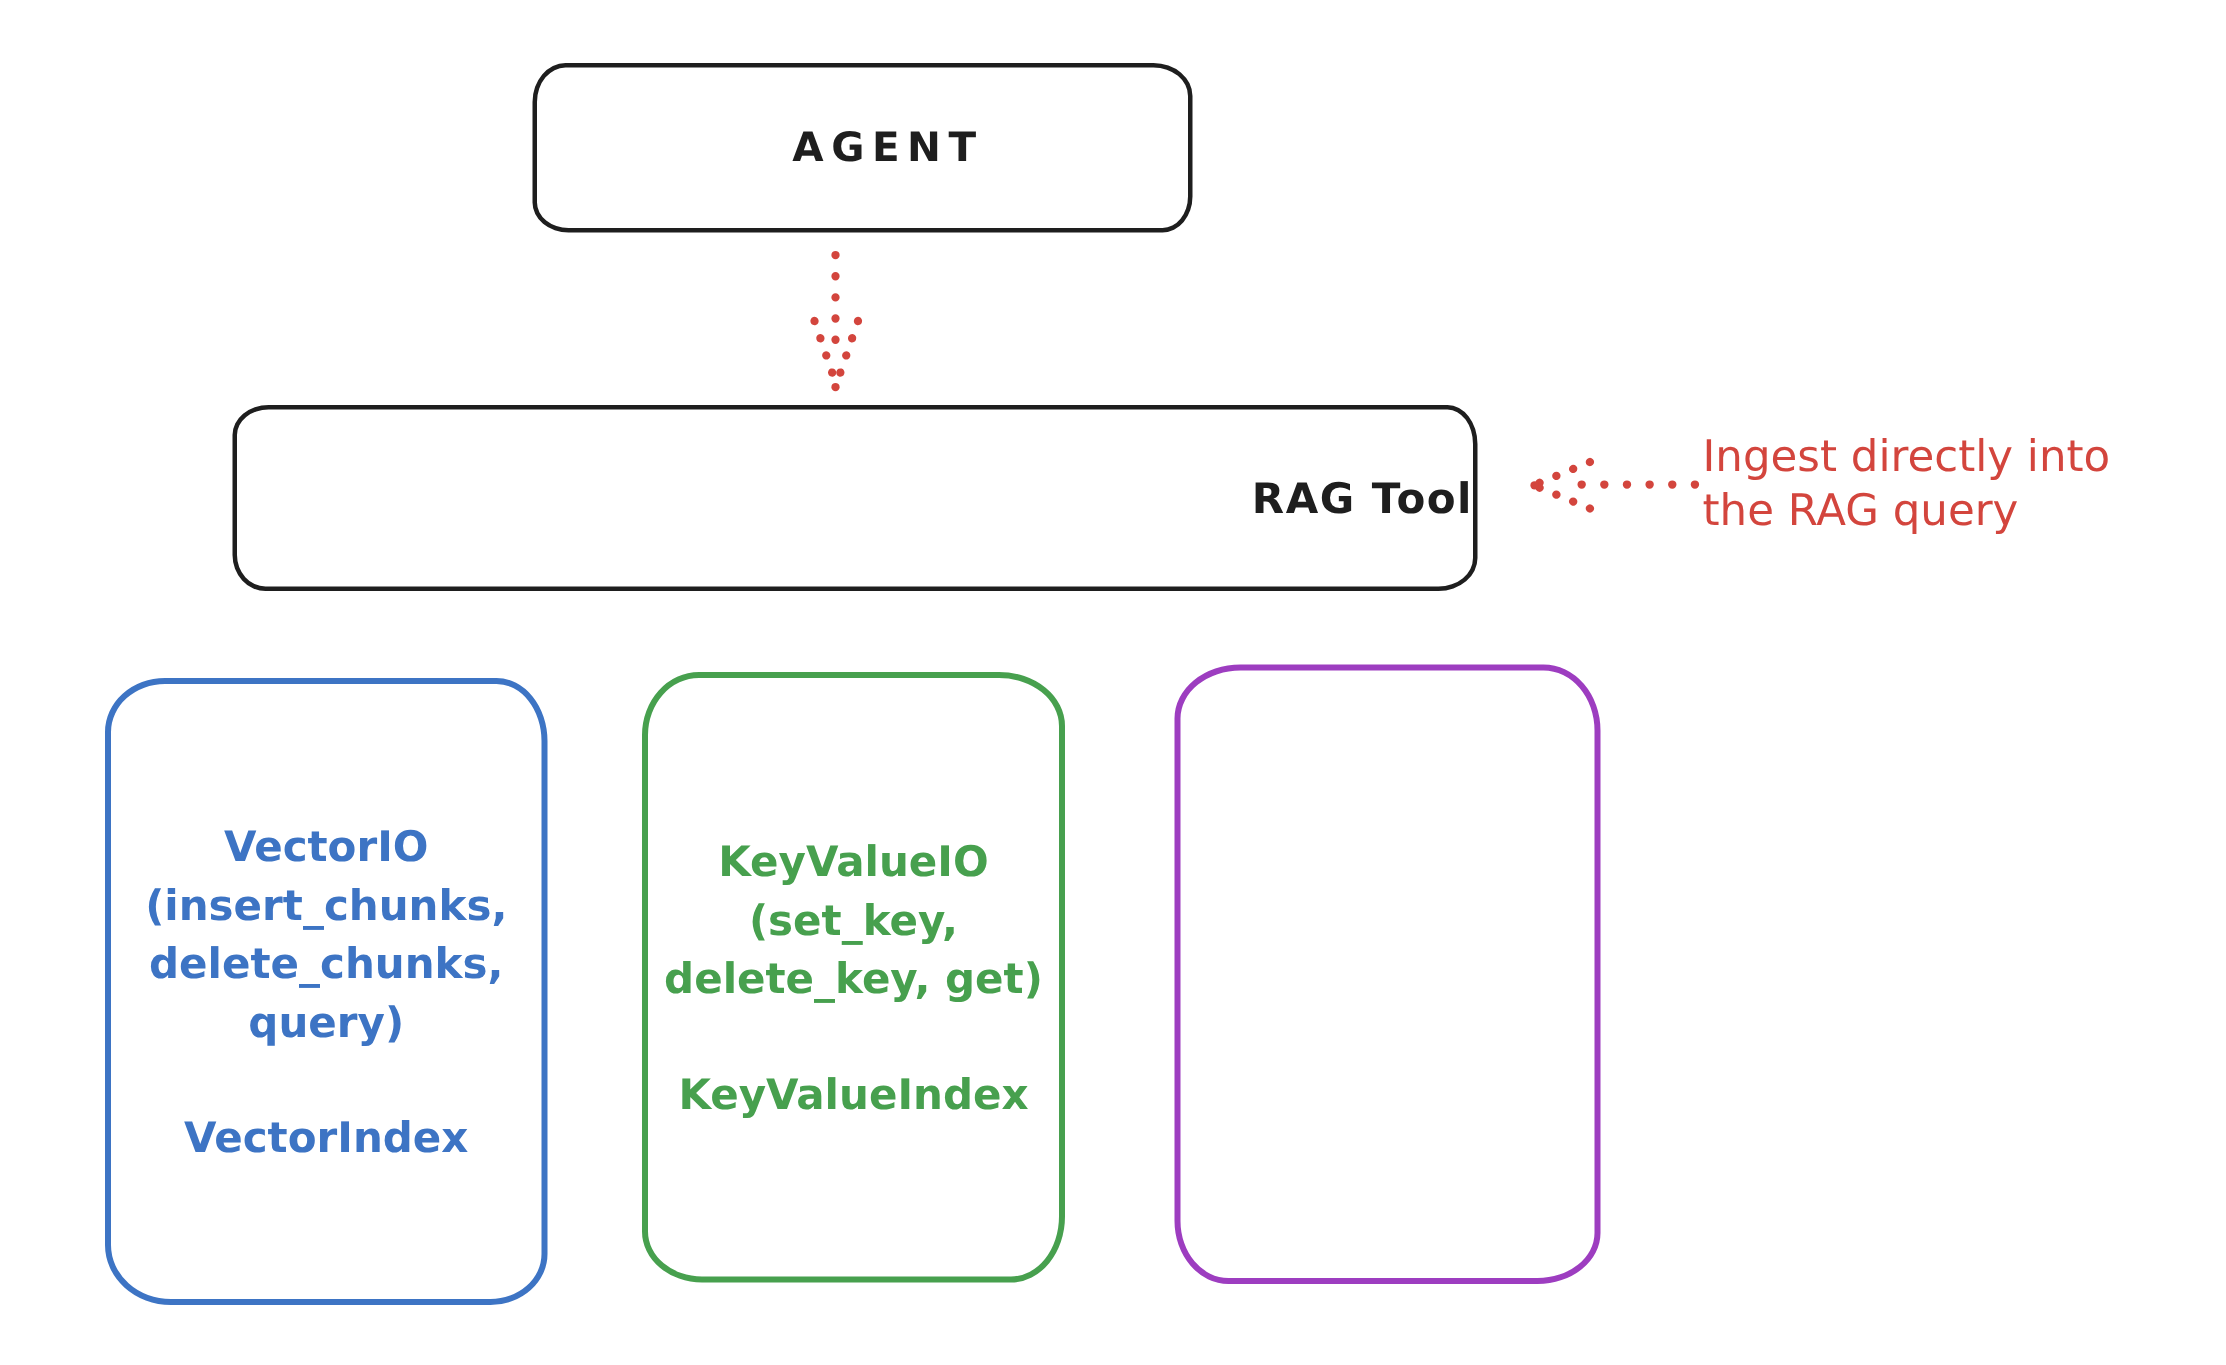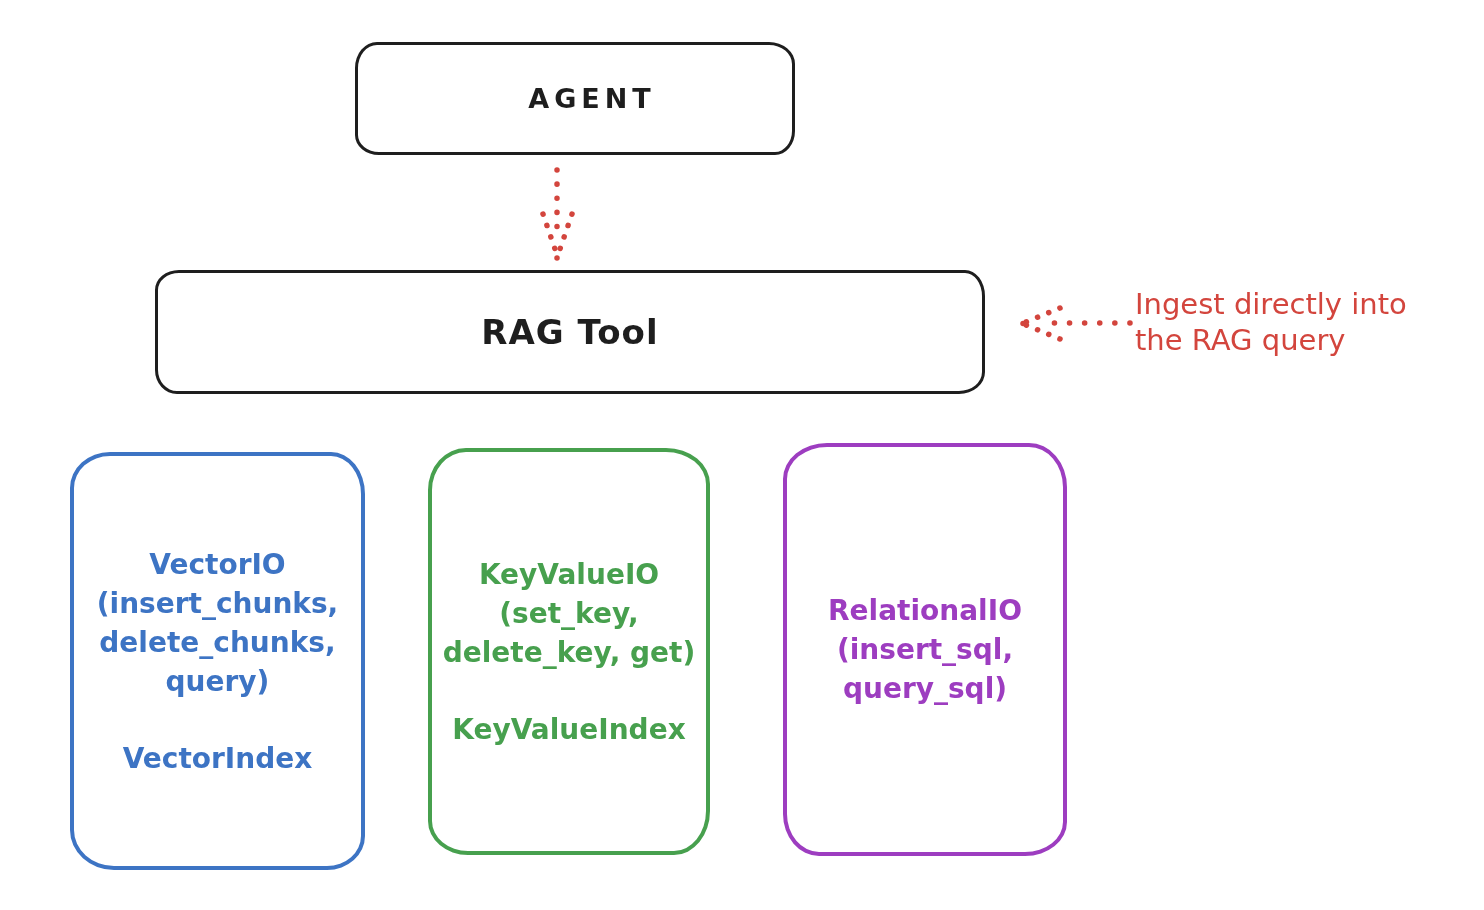--- a/index.html
+++ b/index.html
@@ -33,23 +33,24 @@
     font-size: 27px;
     font-weight: 700;
     letter-spacing: 5px;
     padding-left: 34px;
   }
   .node-rag {
     left: 155px; top: 270px;
     width: 830px; height: 124px;
     border: 3.5px solid var(--stroke);
     border-radius: 24px 20px 26px 22px / 20px 26px 22px 24px;
-    font-size: 34px;
+    font-size: 28px;
     font-weight: 600;
     letter-spacing: 1px;
+    justify-content: flex-end;
   }
   .backend {
     position: absolute;
     box-sizing: border-box;
     background: #ffffff;
     border-width: 4px;
     border-style: solid;
     display: flex;
     flex-direction: column;
     align-items: center;
@@ -154,20 +155,15 @@
   <div class="backend backend-keyvalue">
     <div>
       <div>KeyValueIO</div>
       <div>(set_key,</div>
       <div>delete_key, get)</div>
     </div>
     <div class="index-label">KeyValueIndex</div>
   </div>
 
   <div class="backend backend-relational">
-    <div>
-      <div>RelationalIO</div>
-      <div>(insert_sql,</div>
-      <div>query_sql)</div>
-    </div>
   </div>
 
 </div>
 
 </body></html>

